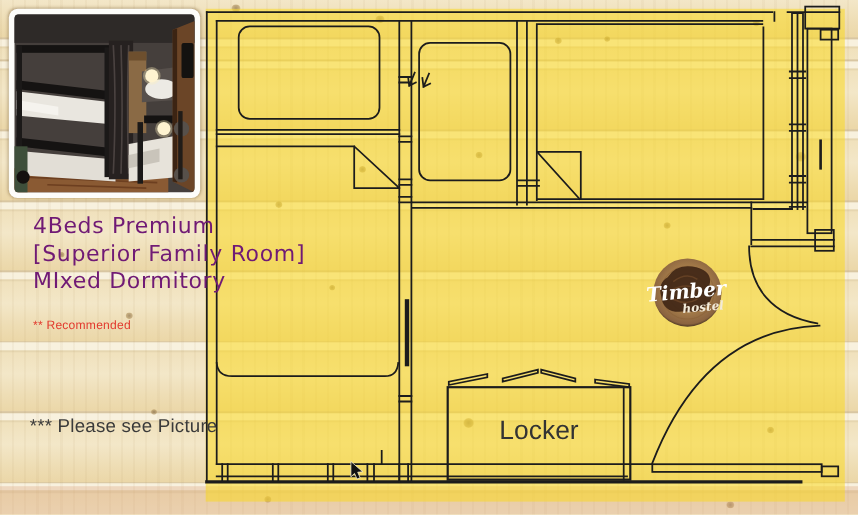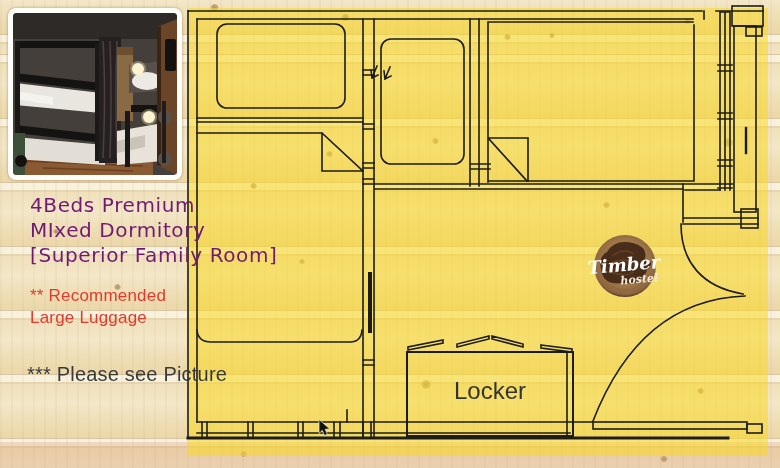--- a/index.html
+++ b/index.html
@@ -29,23 +29,23 @@
   #yellow{position:absolute;left:187px;top:8px;width:581px;height:448px;background:rgba(249,216,35,.55);}
 
   
   #photo{position:absolute;left:8px;top:8px;width:174px;height:172px;background:#fdfdfa;
     border-radius:8px;box-shadow:0 0 3px rgba(90,60,20,.45);padding:5px;box-sizing:border-box;}
   #photo svg{display:block;border-radius:4px;}
 
   
   .title{position:absolute;left:30px;top:193px;color:#701a75;font-size:20px;line-height:25px;
     font-family:"DejaVu Sans",sans-serif;font-weight:500;letter-spacing:.6px;white-space:nowrap;z-index:4;}
-  .recommend{position:absolute;left:30px;top:285px;color:#e23a2e;font-size:17px;line-height:22px;
+  .recommend{position:absolute;left:30px;top:285px;color:#e23a2e;font-size:11px;line-height:22px;
     font-weight:500;letter-spacing:.2px;white-space:nowrap;z-index:4;}
-  .note{position:absolute;left:27px;top:364px;color:#3a3a3a;font-size:20px;line-height:20.5px;
+  .note{position:absolute;left:27px;top:378px;color:#3a3a3a;font-size:17px;line-height:20.5px;
     font-weight:500;letter-spacing:.2px;white-space:nowrap;z-index:4;}
 
   #plan{position:absolute;left:0;top:0;z-index:3;}
   .locker-text{font-family:"Liberation Sans",sans-serif;font-size:24px;fill:#333;}
   .logo-main{font-family:"DejaVu Serif",serif;font-style:italic;font-weight:bold;font-size:18px;fill:#fff;}
   .logo-sub{font-family:"DejaVu Serif",serif;font-style:italic;font-weight:bold;font-size:11px;fill:#f2ead9;}
 </style>
 </head>
 <body>
 
@@ -117,26 +117,25 @@
       <circle cx="152" cy="146" r="7" fill="#57504a"></circle>
       <rect x="149" y="88" width="4" height="62" fill="#211c18"></rect>
 
       <rect x="0" y="120" width="12" height="42" fill="#3e4f3a"></rect>
       <circle cx="8" cy="148" r="6" fill="#14110f"></circle>
     </svg>
   </div>
 
   <div class="title">
     <div>4Beds Premium</div>
+    <div>[Superior Family Room]</div>
     <div>MIxed Dormitory</div>
-    <div>[Superior Family Room]</div>
   </div>
   <div class="recommend">
     <div>** Recommended</div>
-    <div>Large Luggage</div>
   </div>
   <div class="note">
     <div>*** Please see Picture</div>
   </div>
 
   <svg id="plan" width="780" height="468" viewBox="0 0 780 468">
     <defs>
       <radialGradient id="logoWood" cx="50%" cy="45%" r="60%">
         <stop offset="0%" stop-color="#c49a62"></stop>
         <stop offset="55%" stop-color="#a57c49"></stop>

